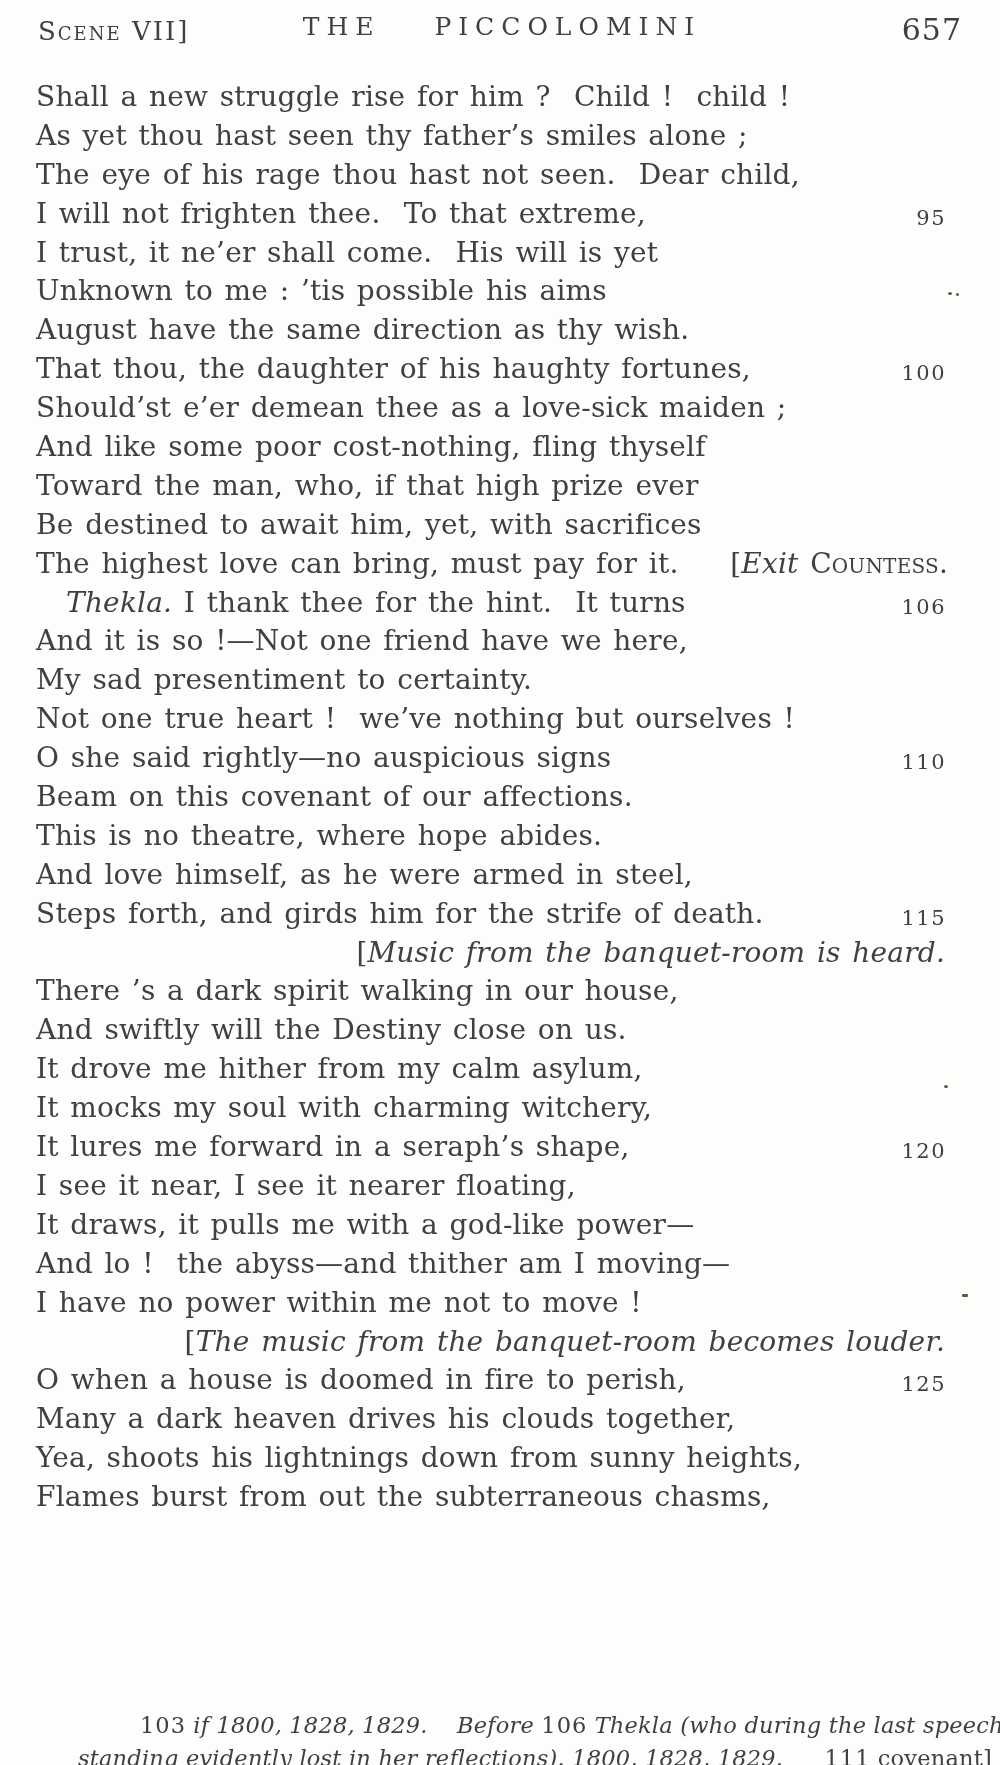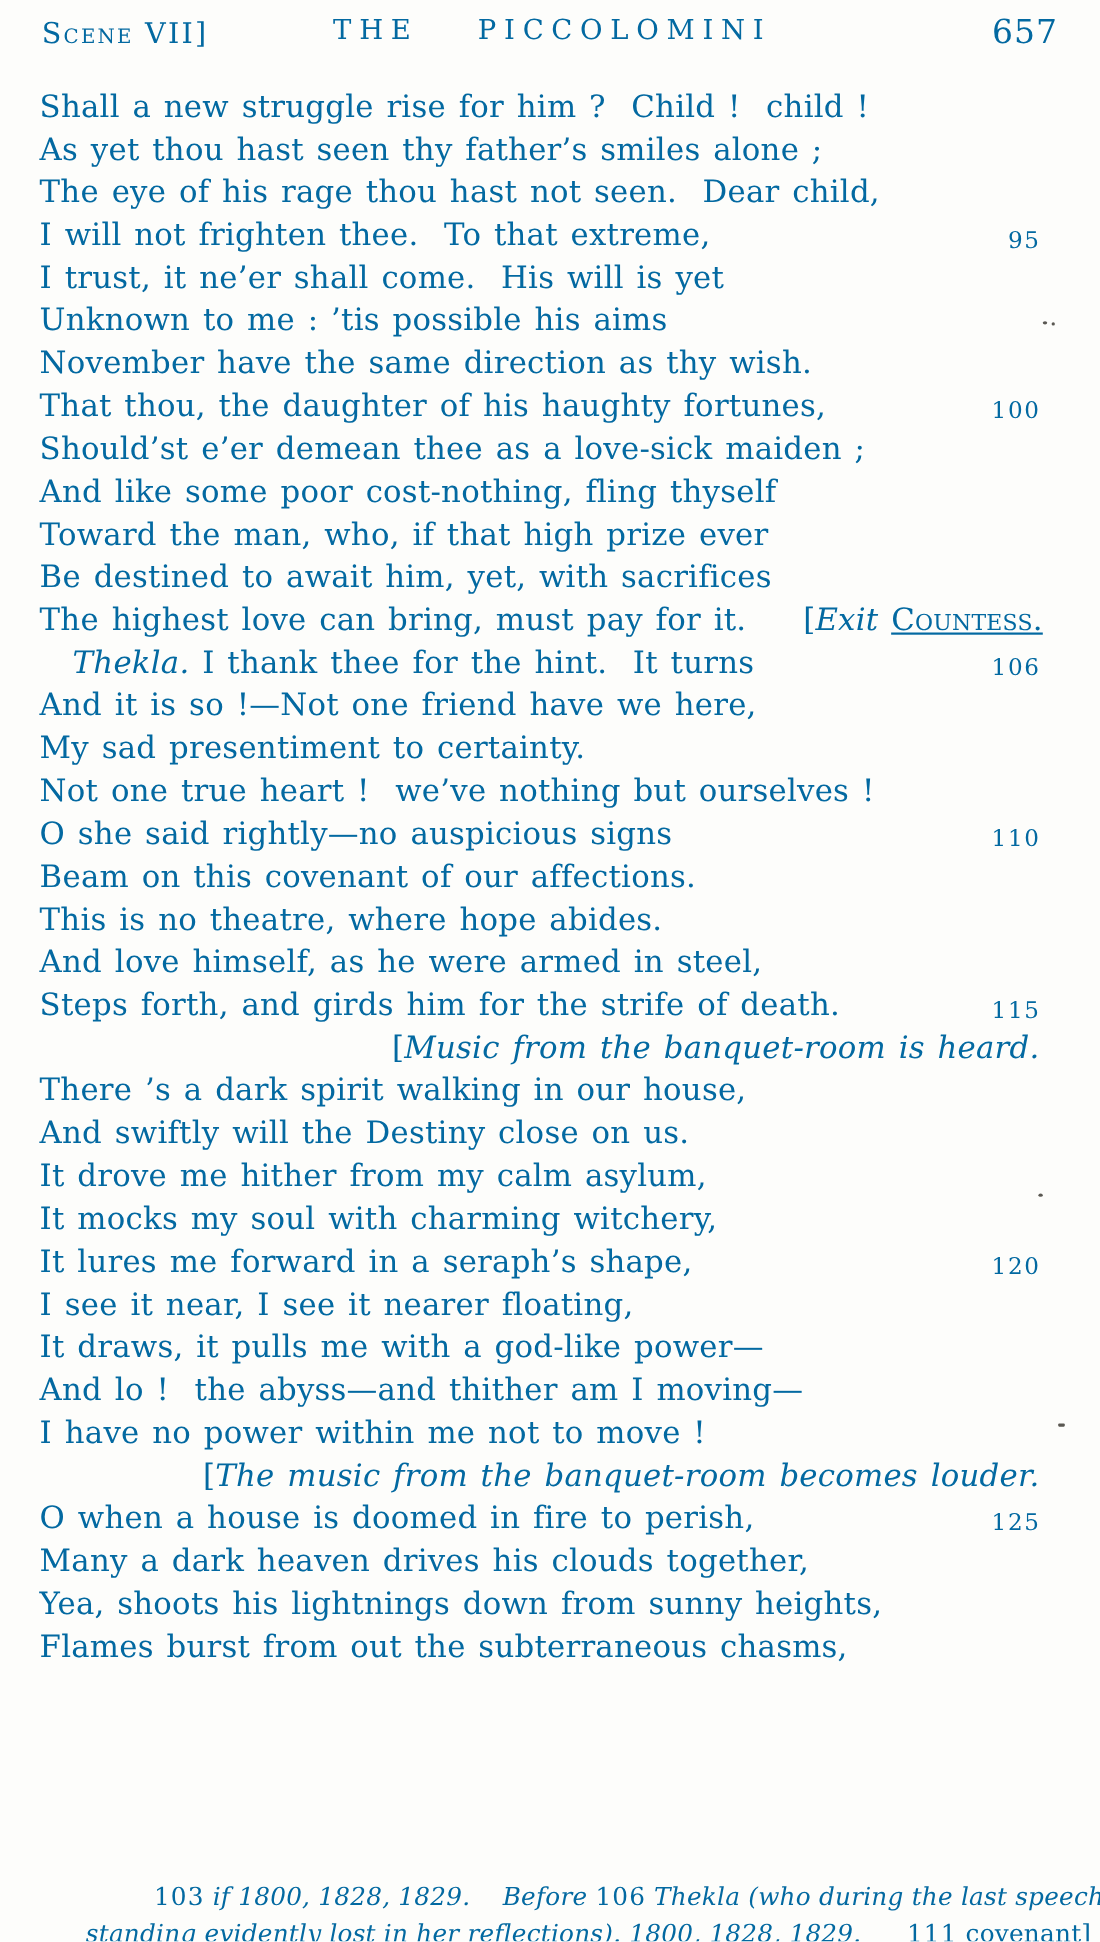--- a/index.html
+++ b/index.html
@@ -5,21 +5,21 @@
   html, body {
     margin: 0;
     padding: 0;
     background: #fdfdfb;
   }
   #book-page {
     position: relative;
     width: 1000px;
     height: 1765px;
     background: #fdfdfb;
-    color: #0369a1;
+    color: #404040;
     font-family: "DejaVu Serif", "Liberation Serif", serif;
     overflow: hidden;
   }
   
   #running-head {
     position: absolute;
     top: 10px;
     left: 38px;
     right: 34px;
     height: 44px;
@@ -61,21 +61,21 @@
     height: 38.9px;
     display: flex;
     align-items: baseline;
     white-space: pre;
     font-size: 28px;
     letter-spacing: 0.2px;
     word-spacing: 2.5px;
   }
   .verse-line.right { justify-content: flex-end; padding-right: 3px; }
   .it { font-style: italic; }
-  .sc { font-variant: small-caps; text-decoration: underline; }
+  .sc { font-variant: small-caps; }
   .push-right { margin-left: auto; }
   .line-num {
     position: absolute;
     right: 2px;
     top: 9px;
     font-size: 21px;
     letter-spacing: 1.5px;
     word-spacing: 0;
   }
   
@@ -114,21 +114,21 @@
     <span id="page-number">657</span>
   </div>
 
   <div id="verse-text">
       <div class="verse-line"><span>Shall a new struggle rise for him ?  Child !  child !</span></div>
       <div class="verse-line"><span>As yet thou hast seen thy father’s smiles alone ;</span></div>
       <div class="verse-line"><span>The eye of his rage thou hast not seen.  Dear child,</span></div>
       <div class="verse-line"><span>I will not frighten thee.  To that extreme,</span><span class="line-num">95</span></div>
       <div class="verse-line"><span>I trust, it ne’er shall come.  His will is yet</span></div>
       <div class="verse-line"><span>Unknown to me : ’tis possible his aims</span></div>
-      <div class="verse-line"><span>November have the same direction as thy wish.</span></div>
+      <div class="verse-line"><span>August have the same direction as thy wish.</span></div>
       <div class="verse-line"><span>That thou, the daughter of his haughty fortunes,</span><span class="line-num">100</span></div>
       <div class="verse-line"><span>Should’st e’er demean thee as a love-sick maiden ;</span></div>
       <div class="verse-line"><span>And like some poor cost-nothing, fling thyself</span></div>
       <div class="verse-line"><span>Toward the man, who, if that high prize ever</span></div>
       <div class="verse-line"><span>Be destined to await him, yet, with sacrifices</span></div>
       <div class="verse-line"><span>The highest love can bring, must pay for it.</span><span class="push-right">[</span><span class="it">Exit</span><span> </span><span class="sc">Countess.</span></div>
       <div class="verse-line" style="padding-left: 30px;"><span class="it">Thekla.</span><span> I thank thee for the hint.  It turns</span><span class="line-num">106</span></div>
       <div class="verse-line"><span>And it is so !—Not one friend have we here,</span></div>
       <div class="verse-line"><span>My sad presentiment to certainty.</span></div>
       <div class="verse-line"><span>Not one true heart !  we’ve nothing but ourselves !</span></div>

